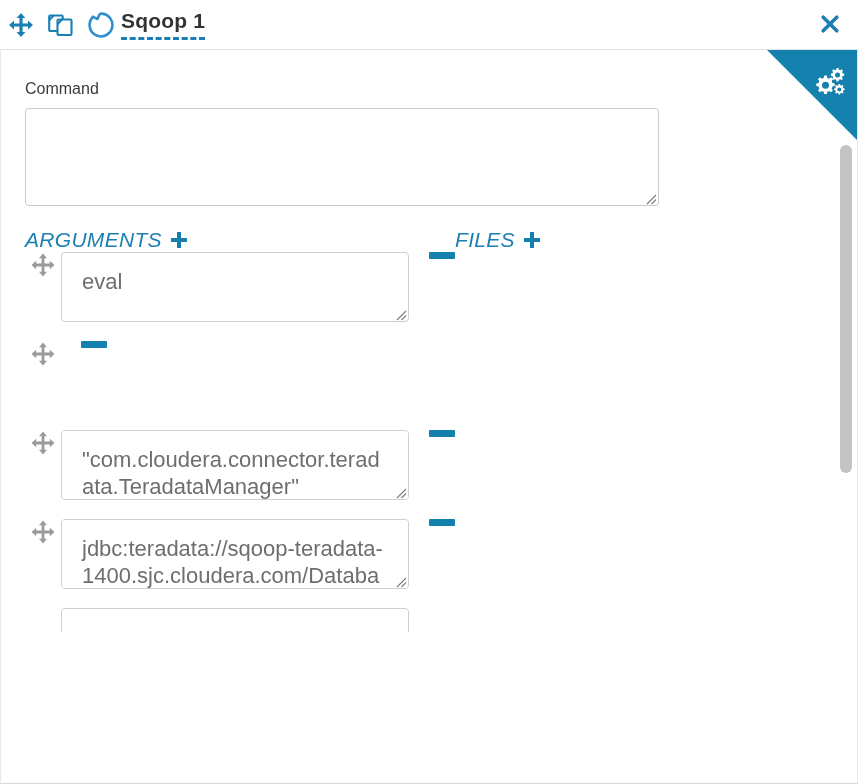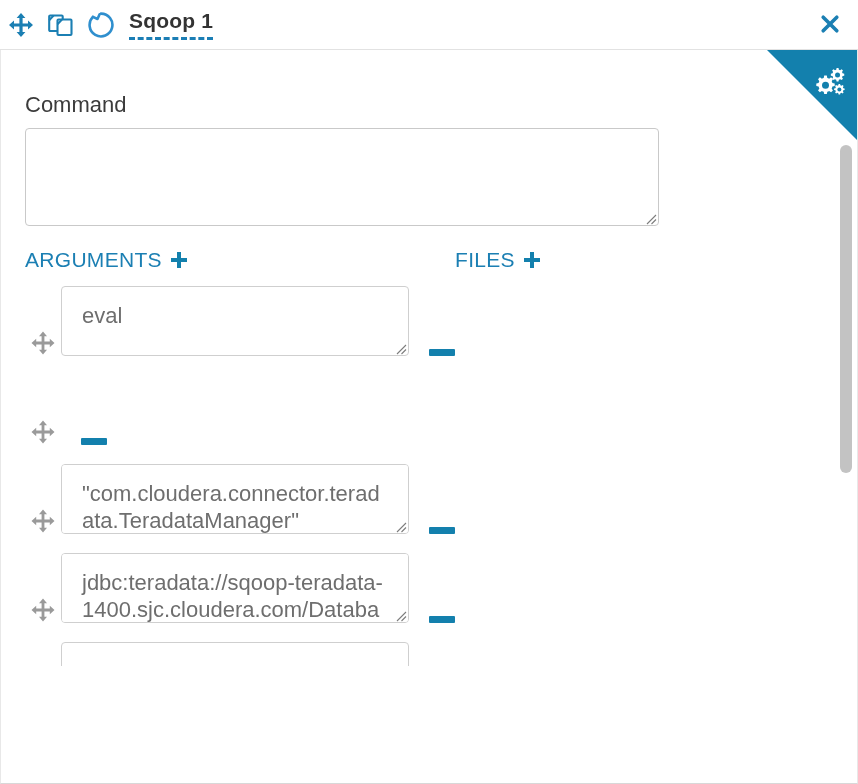--- a/index.html
+++ b/index.html
@@ -45,21 +45,21 @@
     display: inline-flex;
     align-items: center;
     justify-content: center;
     line-height: 0;
   }
   .move-icon svg { display:block; }
   .copy-icon svg { display:block; }
   .ring-icon svg { display:block; }
 
   .node-title {
-    margin-left: 14px;
+    margin-left: 6px;
     font-size: 21px;
     font-weight: bold;
     color: #333333;
     letter-spacing: 0.2px;
     padding-bottom: 3px;
     border-bottom: 3px dashed #1b7eb5;
     line-height: 1.15;
     white-space: nowrap;
     text-align: right;
   }
@@ -116,23 +116,23 @@
     color: #ffffff;
     line-height: 0;
   }
 
   .content {
     padding: 26px 0 0 24px;
     box-sizing: border-box;
   }
 
   .field-label {
-    font-size: 22px;
+    font-size: 16px;
     color: #3b3b3b;
-    margin: 16px 0 10px 0;
+    margin: 4px 0 10px 0;
     font-weight: normal;
   }
 
   .command-box {
     width: 634px;
     height: 98px;
     box-sizing: border-box;
     border: 1px solid #c9c9c9;
     border-radius: 4px;
     background: #ffffff;
@@ -165,35 +165,35 @@
   .col-arguments { width: 430px; }
   .col-files { width: 320px; }
 
   .section-head {
     display: flex;
     align-items: center;
     gap: 8px;
     color: #1b7fb3;
     font-size: 21px;
     letter-spacing: 0.3px;
-    margin-bottom: 14px;
+    font-style: italic;
   }
   .section-head .lbl { cursor: pointer; }
   .plus-btn {
     color: #1380ad;
     font-weight: bold;
     line-height: 0;
     display: inline-flex;
     cursor: pointer;
   }
 
   
   .arg-row {
     display: flex;
-    align-items: flex-end;
+    align-items: flex-start;
     margin-bottom: 19px;
     height: 70px;
   }
   .arg-handle {
     width: 36px;
     display: flex;
     align-items: center;
     justify-content: center;
     color: #9a9a9a;
     cursor: move;

